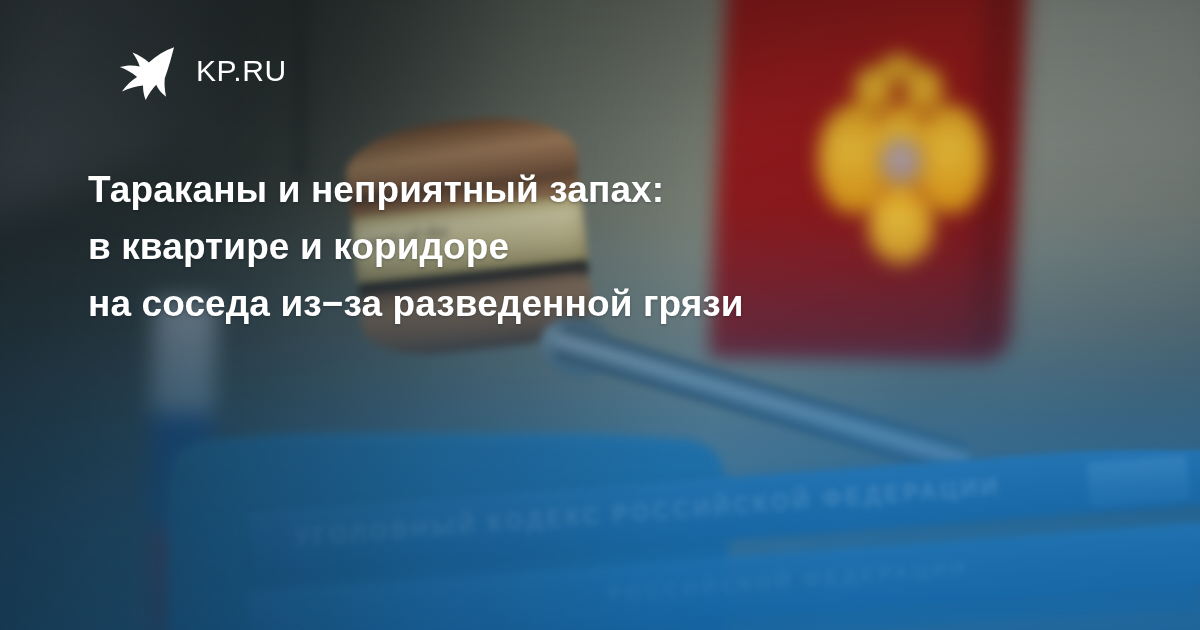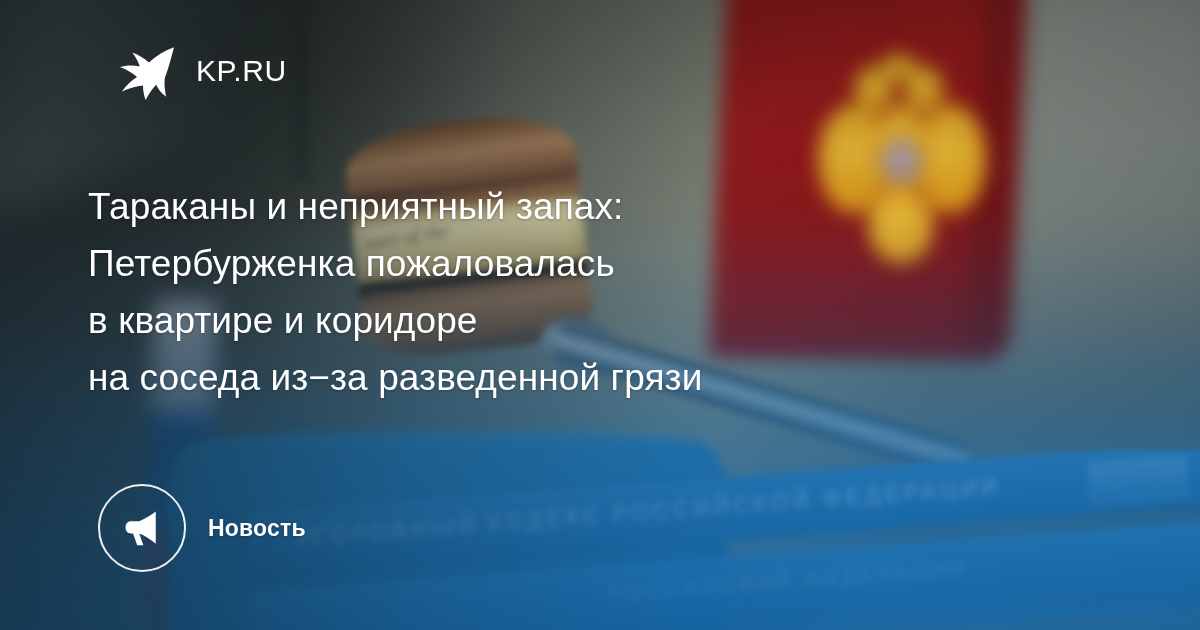--- a/index.html
+++ b/index.html
@@ -266,25 +266,25 @@
   .logo-text {
     font-size: 30px;
     font-weight: 500;
     letter-spacing: .6px;
     color: #ffffff;
     line-height: 1;
   }
 
   
   .headline {
-    position: absolute; left: 88px; top: 178px;
+    position: absolute; left: 88px; top: 161px;
     width: 900px;
     color: #ffffff;
     font-size: 37px;
-    font-weight: normal;
+    font-weight: bold;
     line-height: 57px;
     letter-spacing: .1px;
     text-shadow: 0 1px 3px rgba(10,20,28,.30);
   }
   .headline .hl-line { display: block; white-space: nowrap; }
 
   
   .badge {
     position: absolute; left: 98px; top: 484px;
     display: flex; align-items: center; gap: 22px;
@@ -373,28 +373,19 @@
 
     <div class="logo-row">
       <svg class="logo-bird" viewBox="0 0 100 100" aria-hidden="true">
         <path fill="#ffffff" d="M97 14 C83 19 70 27 59 37 C52 31 44 26 34 22 C39 29 43 36 45 43 C35 41 25 41 15 44 C25 48 34 53 41 59 C33 64 25 71 18 81 C29 76 40 73 50 72 C50 79 51 86 54 94 C59 85 64 77 70 71 C73 78 78 84 85 89 C83 79 82 70 83 61 C89 45 93 29 97 14 Z"></path>
       </svg>
       <div class="logo-text">KP.RU</div>
     </div>
 
     <div class="headline">
       <span class="hl-line">Тараканы и неприятный запах:</span>
-      <span class="hl-line">Петербурженка пожаловалась</span>
       <span class="hl-line">в квартире и коридоре</span>
       <span class="hl-line">на соседа из−за разведенной грязи</span>
     </div>
 
-    <div class="badge">
-      <div class="badge-circle">
-        <svg class="badge-icon" viewBox="0 0 64 64" aria-hidden="true">
-          <path fill="#ffffff" d="M52 8 C44 14 36 19 28 22 L16 22 C11 22 8 26 8 31 C8 36 11 40 16 40 L19 40 L25 57 L34 57 L28 40 C36 43 44 48 52 55 Z"></path>
-        </svg>
-      </div>
-      <div class="badge-label">Новость</div>
-    </div>
 
   </div>
 </div>
 
 </body></html>

